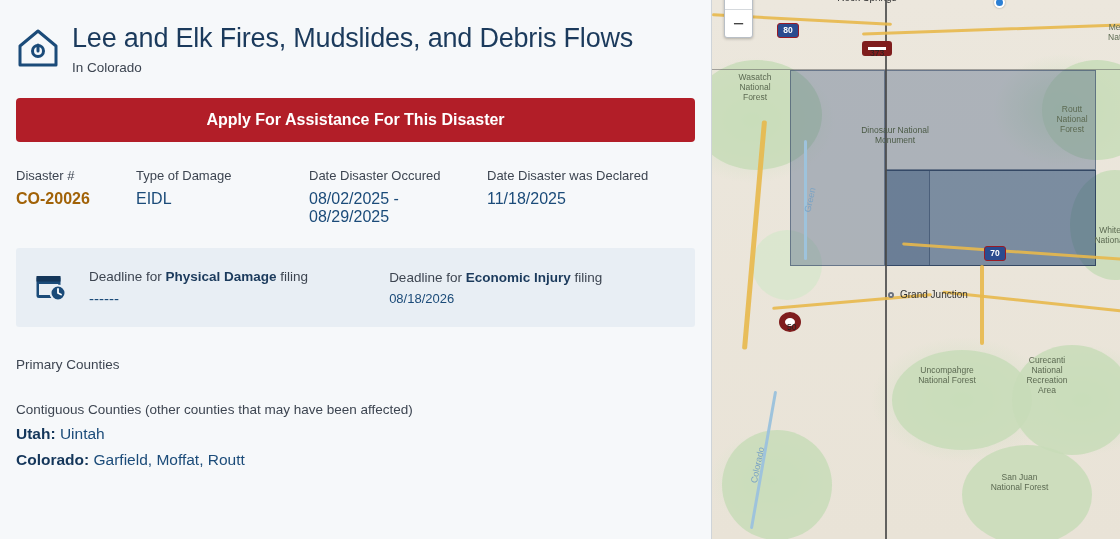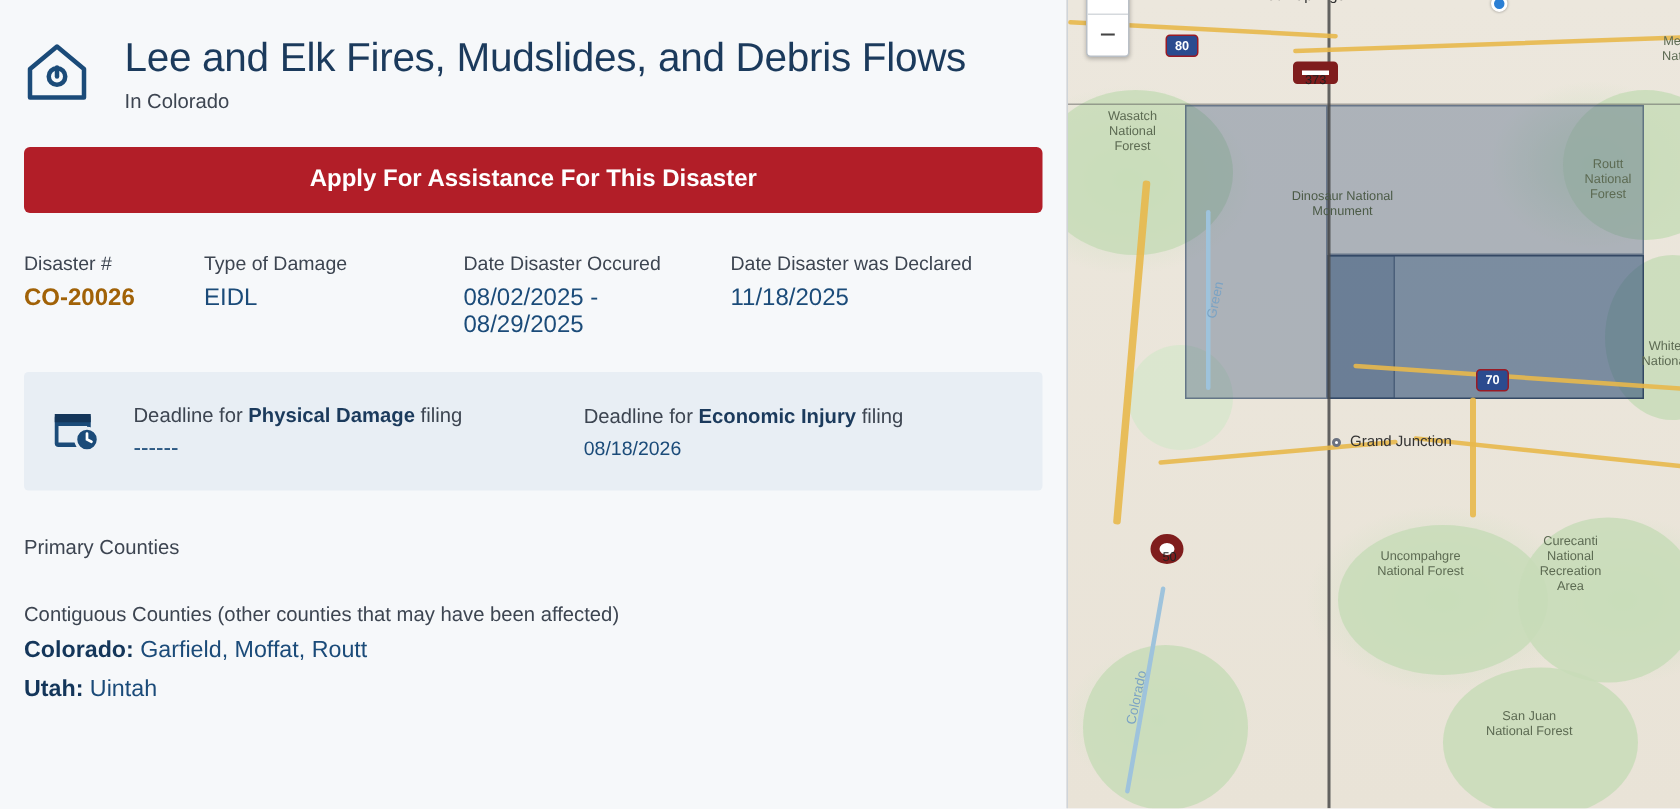--- a/index.html
+++ b/index.html
@@ -24,21 +24,21 @@
     padding: 0 16px;
     position: relative;
   }
 
   .title-row {
     display: flex;
     align-items: flex-start;
     padding-top: 22px;
   }
   .home-icon { width: 44px; height: 44px; flex: 0 0 44px; margin-top: 4px; }
-  .title-block { margin-left: 23px; }
+  .title-block { margin-left: 12px; }
   .main-title {
     font-size: 27px;
     line-height: 32px;
     color: #1b3a5c;
     font-weight: 400;
     letter-spacing: -0.2px;
   }
   .subtitle {
     font-size: 13.5px;
     color: #3d4551;
@@ -334,22 +334,22 @@
         <div class="dl-value">08/18/2026</div>
       </div>
     </div>
 
     <div class="counties">
       <div class="sec-label">Primary Counties</div>
     </div>
 
     <div class="contig">
       <div class="sec-label">Contiguous Counties (other counties that may have been affected)</div>
+      <div class="contig-line"><b>Utah:</b><span> Uintah</span></div>
       <div class="contig-line"><b>Colorado:</b><span> Garfield, Moffat, Routt</span></div>
-      <div class="contig-line"><b>Utah:</b><span> Uintah</span></div>
     </div>
 
   </div>
 
   <div class="map">
     <div class="map-bg"></div>
 
     <div class="blob" style="left:-20px; top:60px; width:130px; height:110px;"></div>
     <div class="blob" style="left:330px; top:60px; width:110px; height:100px;"></div>
     <div class="blob" style="left:358px; top:170px; width:90px; height:110px;"></div>
@@ -406,18 +406,18 @@
 Recreation
 Area</div>
     <div class="map-label" style="left:255px; top:472px; width:105px; white-space:pre;">San Juan
 National Forest</div>
     <div class="map-label river-lbl" style="left:78px; top:195px; width:40px;">Green</div>
     <div class="map-label river-lbl" style="left:18px; top:460px; width:55px;">Colorado</div>
 
     <div class="shield interstate" style="left:65px; top:23px;">80</div>
     <div class="shield" style="left:150px; top:41px;">373</div>
     <div class="shield interstate" style="left:272px; top:246px;">70</div>
-    <div class="shield" style="left:55px; top:312px; border-radius:50%; width:20px; height:20px; line-height:18px;margin-top:44px;">50</div>
+    <div class="shield" style="left:67px; top:312px; border-radius:50%; width:20px; height:20px; line-height:18px;">50</div>
 
     <div class="map-blue-dot" style="left:282px; top:-3px;"></div>
   </div>
 
 </div>
 
 </body></html>

